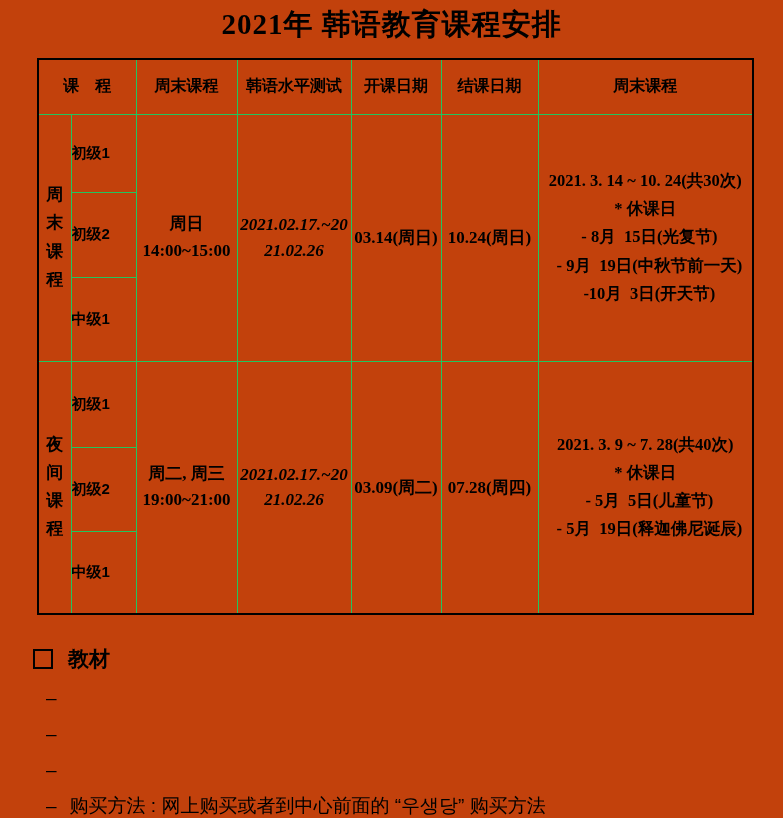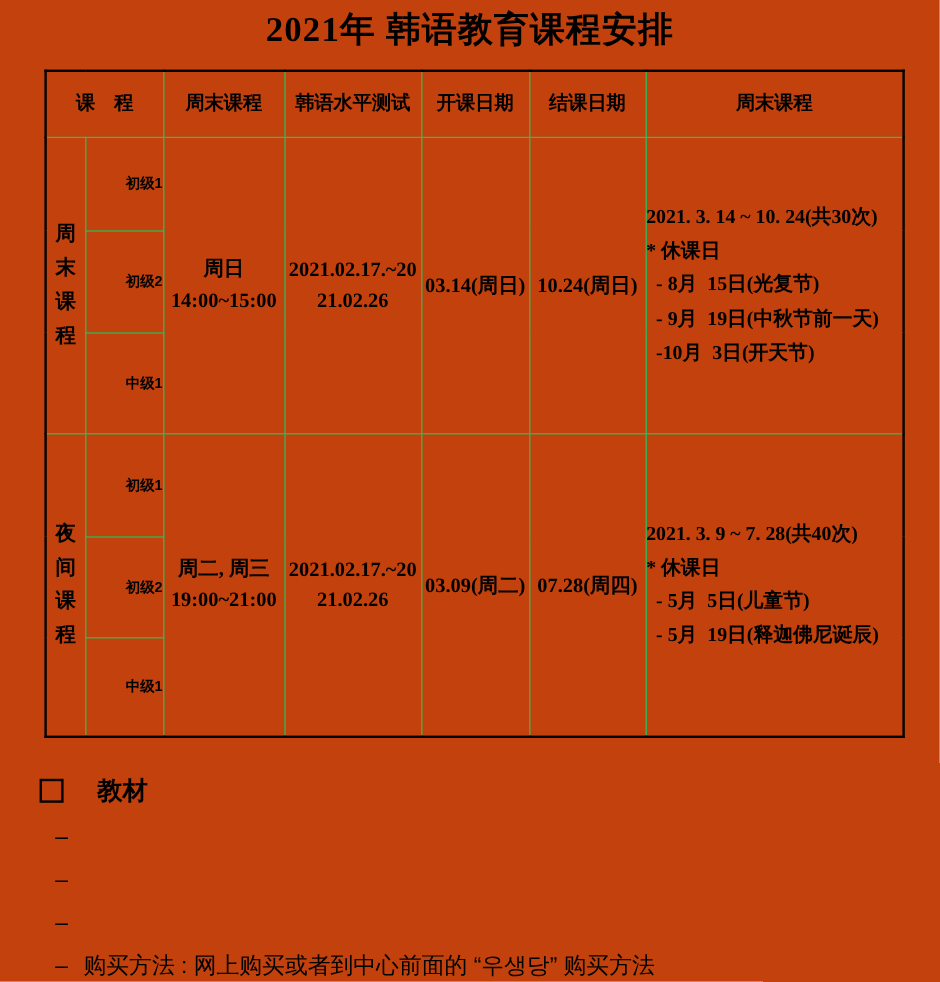--- a/index.html
+++ b/index.html
@@ -49,53 +49,55 @@
   .vert{
     width:1.15em;
     margin:0 auto;
     font-size:17px;
     line-height:1.65;
     word-break:break-all;
     text-align:center;
     font-family:"Liberation Sans",sans-serif;
   }
   td.level-cell{
-    text-align:right;
-    font-size:12px;
+    text-align:left;
+    font-size:15px;
     font-family:"Liberation Sans",sans-serif;
   }
   td.time-cell, td.test-cell, td.date-cell{
     text-align:center;
     font-size:17px;
     font-family:"Liberation Serif",serif;
   }
   td.time-cell .line{line-height:1.55;}
   td.test-cell{
     padding:0 4px;
     word-break:break-all;
     line-height:1.5;
+    font-style:italic;
   }
   td.plan-cell{
     text-align:left;
     padding:0 2px 0 8px;
   }
   .plan-text{
     white-space:pre-wrap;
     font-size:16.5px;
     line-height:1.7;
     font-family:"Liberation Serif",serif;
     font-weight:bold;
+    text-align:center;
   }
 
   
   .materials{margin:30px 0 0 33px;}
   .mat-heading{
     display:flex;
     align-items:center;
-    gap:28px;
+    gap:15px;
     font-size:21px;
     font-weight:bold;
   }
   .square-bullet{
     width:16px;height:16px;
     border:2px solid #000;
     display:inline-block;
     flex:0 0 auto;
   }
   .mat-item{

